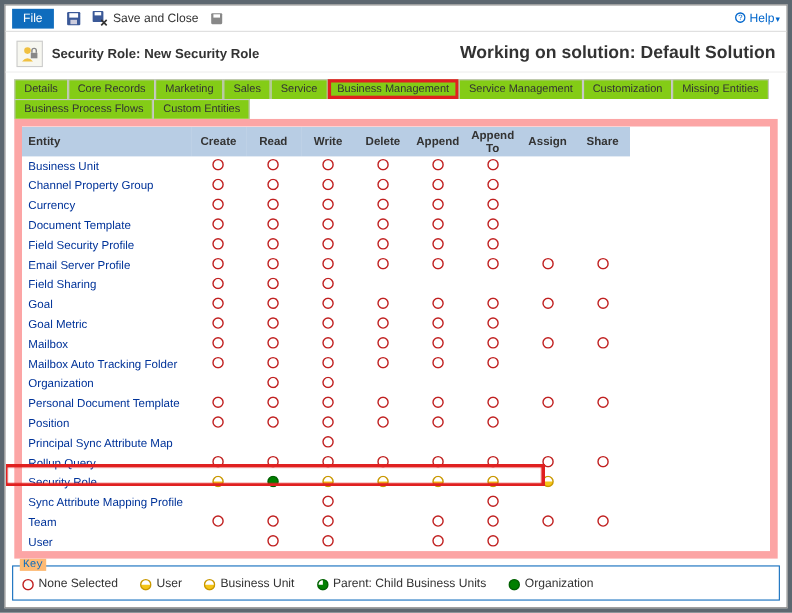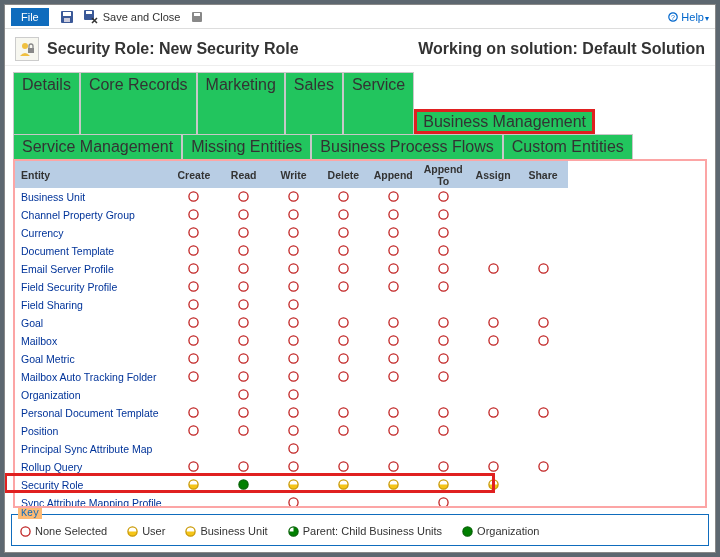--- a/index.html
+++ b/index.html
@@ -66,54 +66,54 @@
     width: 24px;
     height: 24px;
     border: 1px solid #ccc;
     margin-right: 8px;
     display: inline-flex;
     align-items: center;
     justify-content: center;
     background:#f7f7f0;
   }
   .page-title {
-    font-size: 16px;
+    font-size: 12px;
     font-weight: 700;
     flex: 1;
   }
   .solution-text { font-size: 16px; font-weight:700; }
 
   .tabs {
     display: flex;
     gap: 0;
     padding: 6px 8px 0 8px;
     flex-wrap: wrap;
   }
   .tab {
     border: 1px solid #c8c8c8;
     border-bottom: none;
     padding: 3px 8px;
-    font-size: 16px;
-    background: #22c55e;
+    font-size: 10px;
+    background: #84cc16;
     cursor: pointer;
     white-space: nowrap;
   }
-  .tab.highlight { outline: 3px solid #e02020; outline-offset: -3px; margin-top: 37px; }
+  .tab.highlight { outline: 3px solid #e02020; outline-offset: -3px; }
 
   .content {
     position: relative;
     flex: 1;
     overflow: hidden;
     padding: 0 8px;
   }
   .scroll {
     height: 100%;
     overflow-y: auto;
     overflow-x: hidden;
-    border: 2px solid #fca5a5;
+    border: 7px solid #fca5a5;
   }
   table.grid {
     width: 553px;
     border-collapse: collapse;
     font-size: 10.5px;
   }
   thead tr { background: #b8cde4; }
   th, td {
     text-align: left;
     padding: 1.5px 4px;
@@ -228,20 +228,21 @@
   </div>
 
   <div class="tabs" id="tabs">
       <div class="tab">Details</div>
       <div class="tab">Core Records</div>
       <div class="tab">Marketing</div>
       <div class="tab">Sales</div>
       <div class="tab">Service</div>
       <div class="tab highlight">Business Management</div>
       <div class="tab">Service Management</div>
+      <div class="tab">Customization</div>
       <div class="tab">Missing Entities</div>
       <div class="tab">Business Process Flows</div>
       <div class="tab">Custom Entities</div>
     </div>
 
   <div class="content">
     <div class="scroll">
       <table class="grid">
         <thead>
             <tr id="header-row">
@@ -343,20 +344,43 @@
               <td><svg class="pc none" viewBox="0 0 12 12">
                   <circle class="ring" cx="6" cy="6" r="5"></circle>
                 </svg></td>
               <td><svg class="pc none" viewBox="0 0 12 12">
                   <circle class="ring" cx="6" cy="6" r="5"></circle>
                 </svg></td>
               <td></td>
               <td></td>
             </tr>
             <tr>
+              <td>Field Security Profile</td>
+              <td><svg class="pc none" viewBox="0 0 12 12">
+                  <circle class="ring" cx="6" cy="6" r="5"></circle>
+                </svg></td>
+              <td><svg class="pc none" viewBox="0 0 12 12">
+                  <circle class="ring" cx="6" cy="6" r="5"></circle>
+                </svg></td>
+              <td><svg class="pc none" viewBox="0 0 12 12">
+                  <circle class="ring" cx="6" cy="6" r="5"></circle>
+                </svg></td>
+              <td><svg class="pc none" viewBox="0 0 12 12">
+                  <circle class="ring" cx="6" cy="6" r="5"></circle>
+                </svg></td>
+              <td><svg class="pc none" viewBox="0 0 12 12">
+                  <circle class="ring" cx="6" cy="6" r="5"></circle>
+                </svg></td>
+              <td><svg class="pc none" viewBox="0 0 12 12">
+                  <circle class="ring" cx="6" cy="6" r="5"></circle>
+                </svg></td>
+              <td></td>
+              <td></td>
+            </tr>
+            <tr>
               <td>Email Server Profile</td>
               <td><svg class="pc none" viewBox="0 0 12 12">
                   <circle class="ring" cx="6" cy="6" r="5"></circle>
                 </svg></td>
               <td><svg class="pc none" viewBox="0 0 12 12">
                   <circle class="ring" cx="6" cy="6" r="5"></circle>
                 </svg></td>
               <td><svg class="pc none" viewBox="0 0 12 12">
                   <circle class="ring" cx="6" cy="6" r="5"></circle>
                 </svg></td>
@@ -370,43 +394,20 @@
                   <circle class="ring" cx="6" cy="6" r="5"></circle>
                 </svg></td>
               <td><svg class="pc none" viewBox="0 0 12 12">
                   <circle class="ring" cx="6" cy="6" r="5"></circle>
                 </svg></td>
               <td><svg class="pc none" viewBox="0 0 12 12">
                   <circle class="ring" cx="6" cy="6" r="5"></circle>
                 </svg></td>
             </tr>
             <tr>
-              <td>Field Security Profile</td>
-              <td><svg class="pc none" viewBox="0 0 12 12">
-                  <circle class="ring" cx="6" cy="6" r="5"></circle>
-                </svg></td>
-              <td><svg class="pc none" viewBox="0 0 12 12">
-                  <circle class="ring" cx="6" cy="6" r="5"></circle>
-                </svg></td>
-              <td><svg class="pc none" viewBox="0 0 12 12">
-                  <circle class="ring" cx="6" cy="6" r="5"></circle>
-                </svg></td>
-              <td><svg class="pc none" viewBox="0 0 12 12">
-                  <circle class="ring" cx="6" cy="6" r="5"></circle>
-                </svg></td>
-              <td><svg class="pc none" viewBox="0 0 12 12">
-                  <circle class="ring" cx="6" cy="6" r="5"></circle>
-                </svg></td>
-              <td><svg class="pc none" viewBox="0 0 12 12">
-                  <circle class="ring" cx="6" cy="6" r="5"></circle>
-                </svg></td>
-              <td></td>
-              <td></td>
-            </tr>
-            <tr>
               <td>Field Sharing</td>
               <td><svg class="pc none" viewBox="0 0 12 12">
                   <circle class="ring" cx="6" cy="6" r="5"></circle>
                 </svg></td>
               <td><svg class="pc none" viewBox="0 0 12 12">
                   <circle class="ring" cx="6" cy="6" r="5"></circle>
                 </svg></td>
               <td><svg class="pc none" viewBox="0 0 12 12">
                   <circle class="ring" cx="6" cy="6" r="5"></circle>
                 </svg></td>
@@ -437,20 +438,43 @@
                   <circle class="ring" cx="6" cy="6" r="5"></circle>
                 </svg></td>
               <td><svg class="pc none" viewBox="0 0 12 12">
                   <circle class="ring" cx="6" cy="6" r="5"></circle>
                 </svg></td>
               <td><svg class="pc none" viewBox="0 0 12 12">
                   <circle class="ring" cx="6" cy="6" r="5"></circle>
                 </svg></td>
             </tr>
             <tr>
+              <td>Goal Metric</td>
+              <td><svg class="pc none" viewBox="0 0 12 12">
+                  <circle class="ring" cx="6" cy="6" r="5"></circle>
+                </svg></td>
+              <td><svg class="pc none" viewBox="0 0 12 12">
+                  <circle class="ring" cx="6" cy="6" r="5"></circle>
+                </svg></td>
+              <td><svg class="pc none" viewBox="0 0 12 12">
+                  <circle class="ring" cx="6" cy="6" r="5"></circle>
+                </svg></td>
+              <td><svg class="pc none" viewBox="0 0 12 12">
+                  <circle class="ring" cx="6" cy="6" r="5"></circle>
+                </svg></td>
+              <td><svg class="pc none" viewBox="0 0 12 12">
+                  <circle class="ring" cx="6" cy="6" r="5"></circle>
+                </svg></td>
+              <td><svg class="pc none" viewBox="0 0 12 12">
+                  <circle class="ring" cx="6" cy="6" r="5"></circle>
+                </svg></td>
+              <td></td>
+              <td></td>
+            </tr>
+            <tr>
               <td>Mailbox</td>
               <td><svg class="pc none" viewBox="0 0 12 12">
                   <circle class="ring" cx="6" cy="6" r="5"></circle>
                 </svg></td>
               <td><svg class="pc none" viewBox="0 0 12 12">
                   <circle class="ring" cx="6" cy="6" r="5"></circle>
                 </svg></td>
               <td><svg class="pc none" viewBox="0 0 12 12">
                   <circle class="ring" cx="6" cy="6" r="5"></circle>
                 </svg></td>
@@ -462,43 +486,20 @@
                 </svg></td>
               <td><svg class="pc none" viewBox="0 0 12 12">
                   <circle class="ring" cx="6" cy="6" r="5"></circle>
                 </svg></td>
               <td><svg class="pc none" viewBox="0 0 12 12">
                   <circle class="ring" cx="6" cy="6" r="5"></circle>
                 </svg></td>
               <td><svg class="pc none" viewBox="0 0 12 12">
                   <circle class="ring" cx="6" cy="6" r="5"></circle>
                 </svg></td>
-            </tr>
-            <tr>
-              <td>Goal Metric</td>
-              <td><svg class="pc none" viewBox="0 0 12 12">
-                  <circle class="ring" cx="6" cy="6" r="5"></circle>
-                </svg></td>
-              <td><svg class="pc none" viewBox="0 0 12 12">
-                  <circle class="ring" cx="6" cy="6" r="5"></circle>
-                </svg></td>
-              <td><svg class="pc none" viewBox="0 0 12 12">
-                  <circle class="ring" cx="6" cy="6" r="5"></circle>
-                </svg></td>
-              <td><svg class="pc none" viewBox="0 0 12 12">
-                  <circle class="ring" cx="6" cy="6" r="5"></circle>
-                </svg></td>
-              <td><svg class="pc none" viewBox="0 0 12 12">
-                  <circle class="ring" cx="6" cy="6" r="5"></circle>
-                </svg></td>
-              <td><svg class="pc none" viewBox="0 0 12 12">
-                  <circle class="ring" cx="6" cy="6" r="5"></circle>
-                </svg></td>
-              <td></td>
-              <td></td>
             </tr>
             <tr>
               <td>Mailbox Auto Tracking Folder</td>
               <td><svg class="pc none" viewBox="0 0 12 12">
                   <circle class="ring" cx="6" cy="6" r="5"></circle>
                 </svg></td>
               <td><svg class="pc none" viewBox="0 0 12 12">
                   <circle class="ring" cx="6" cy="6" r="5"></circle>
                 </svg></td>
               <td><svg class="pc none" viewBox="0 0 12 12">

